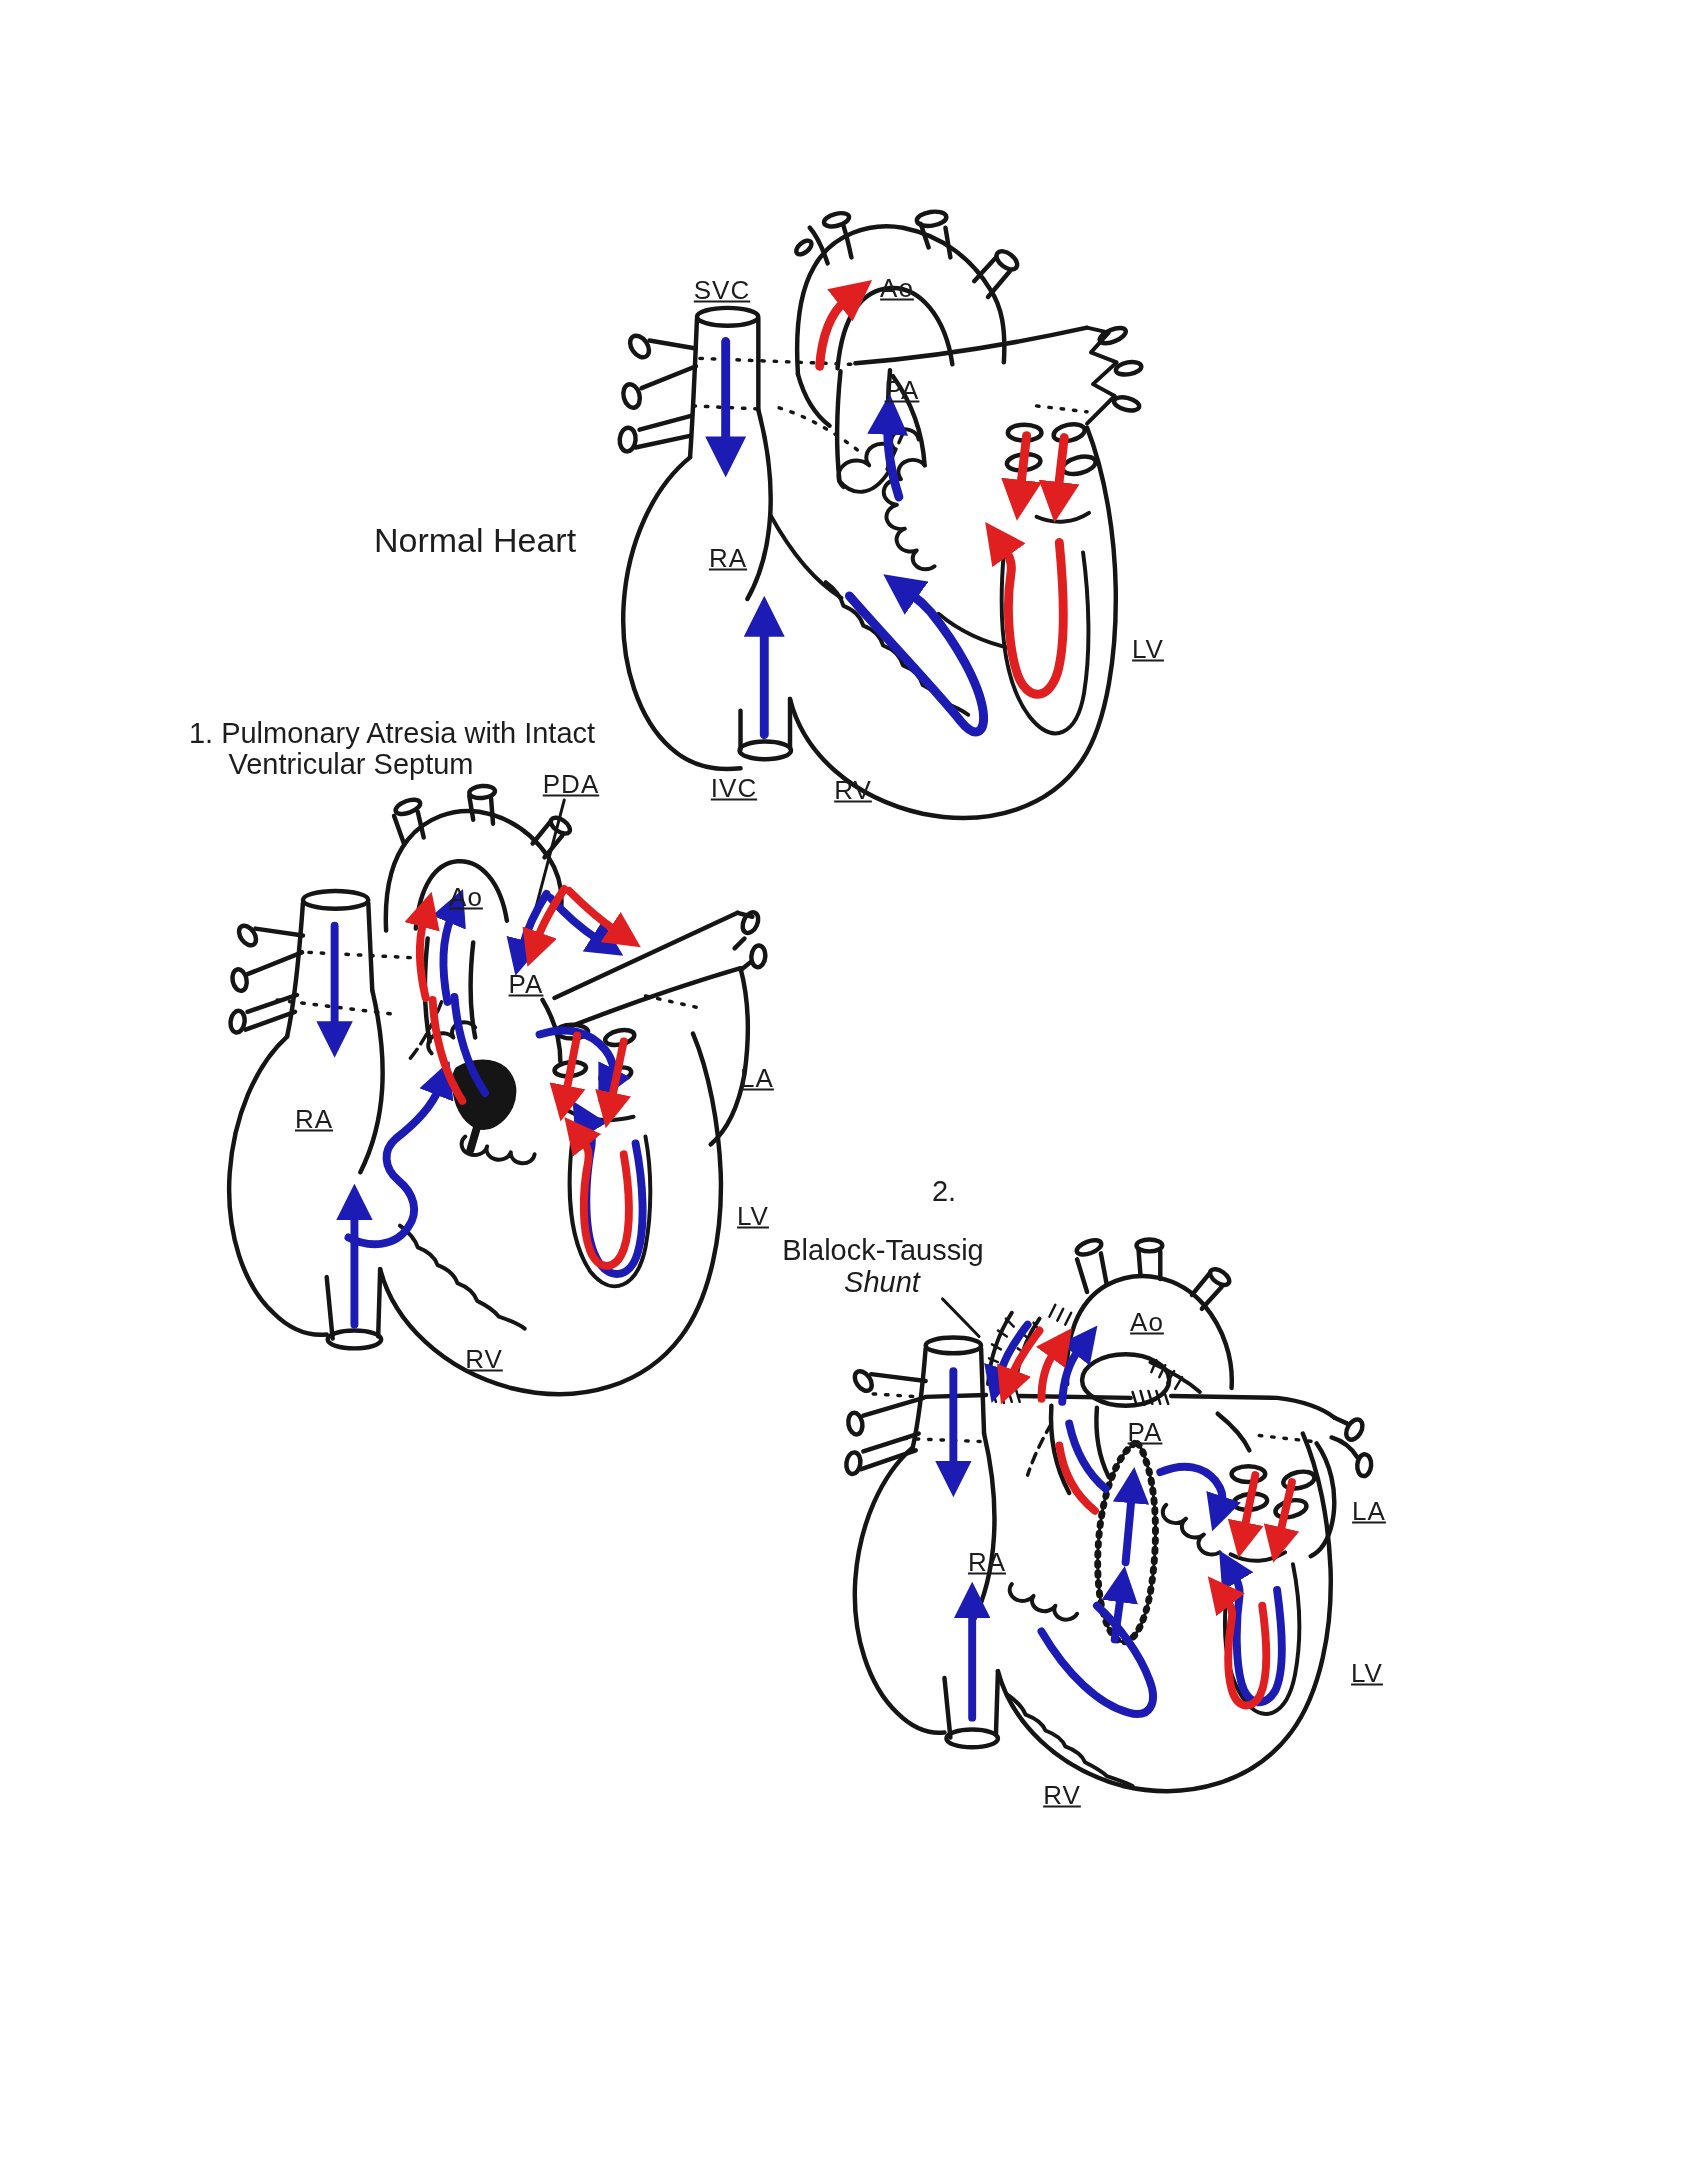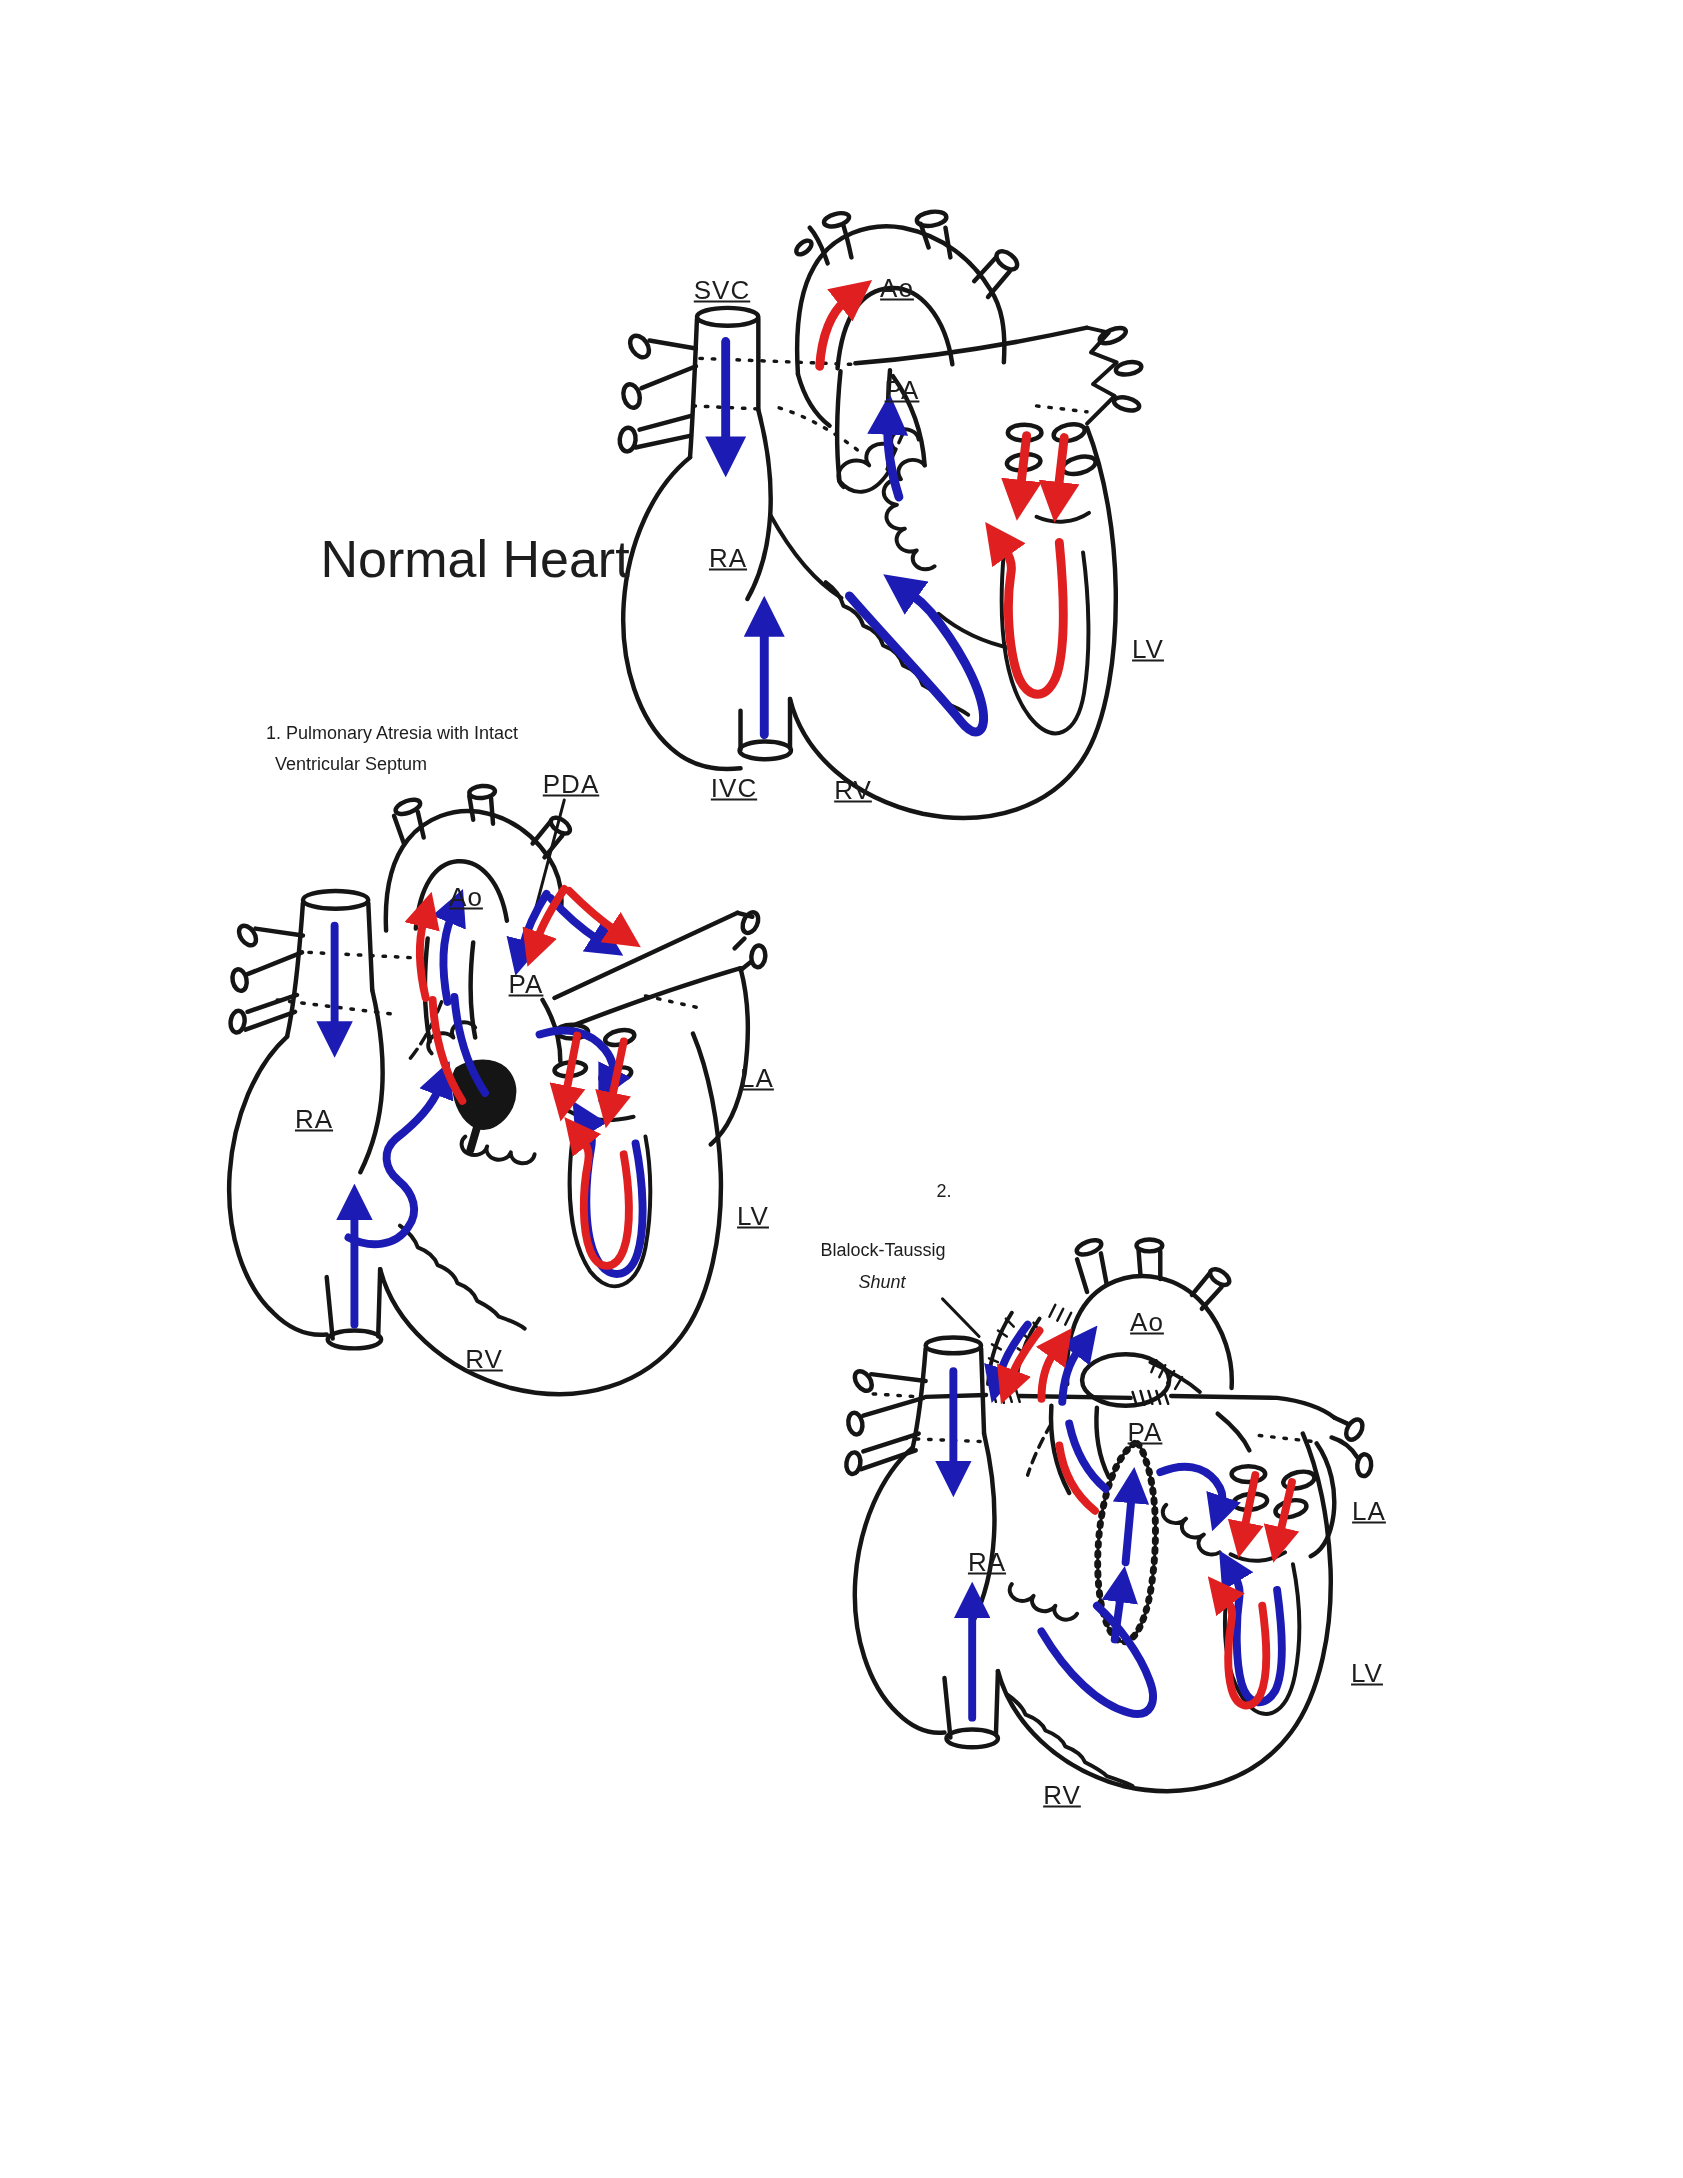--- a/index.html
+++ b/index.html
@@ -2,22 +2,22 @@
 <html><head>
 <meta charset="utf-8">
 <style>
   html,body{margin:0;padding:0;background:#ffffff;}
   .page{position:relative;width:1683px;height:2178px;background:#ffffff;overflow:hidden;
         font-family:"Liberation Sans","DejaVu Sans",sans-serif;}
   .art{position:absolute;left:0;top:0;width:1683px;height:2178px;}
   .lbl{position:absolute;transform:translate(-50%,-50%);color:#1d1d1d;white-space:nowrap;
        font-family:"Liberation Sans","DejaVu Sans",sans-serif;}
   .title{font-size:38px;letter-spacing:0.5px;}
-  .caption-big{font-size:52px;margin-top:19px;}
-  .caption{font-size:18px;text-align:right;}
+  .caption-big{font-size:34px;}
+  .caption{font-size:29px;text-align:right;}
   .anat{font-size:26px;letter-spacing:1px;text-decoration:underline;}
 </style>
 </head>
 <body>
 
 <div class="page">
 
   <svg class="art" viewBox="0 0 1700 2200" fill="none" stroke-linecap="round" stroke-linejoin="round">
     <defs>
       <marker id="mb" markerWidth="4.6" markerHeight="4.6" refX="0.8" refY="2.3" orient="auto" markerUnits="strokeWidth">

